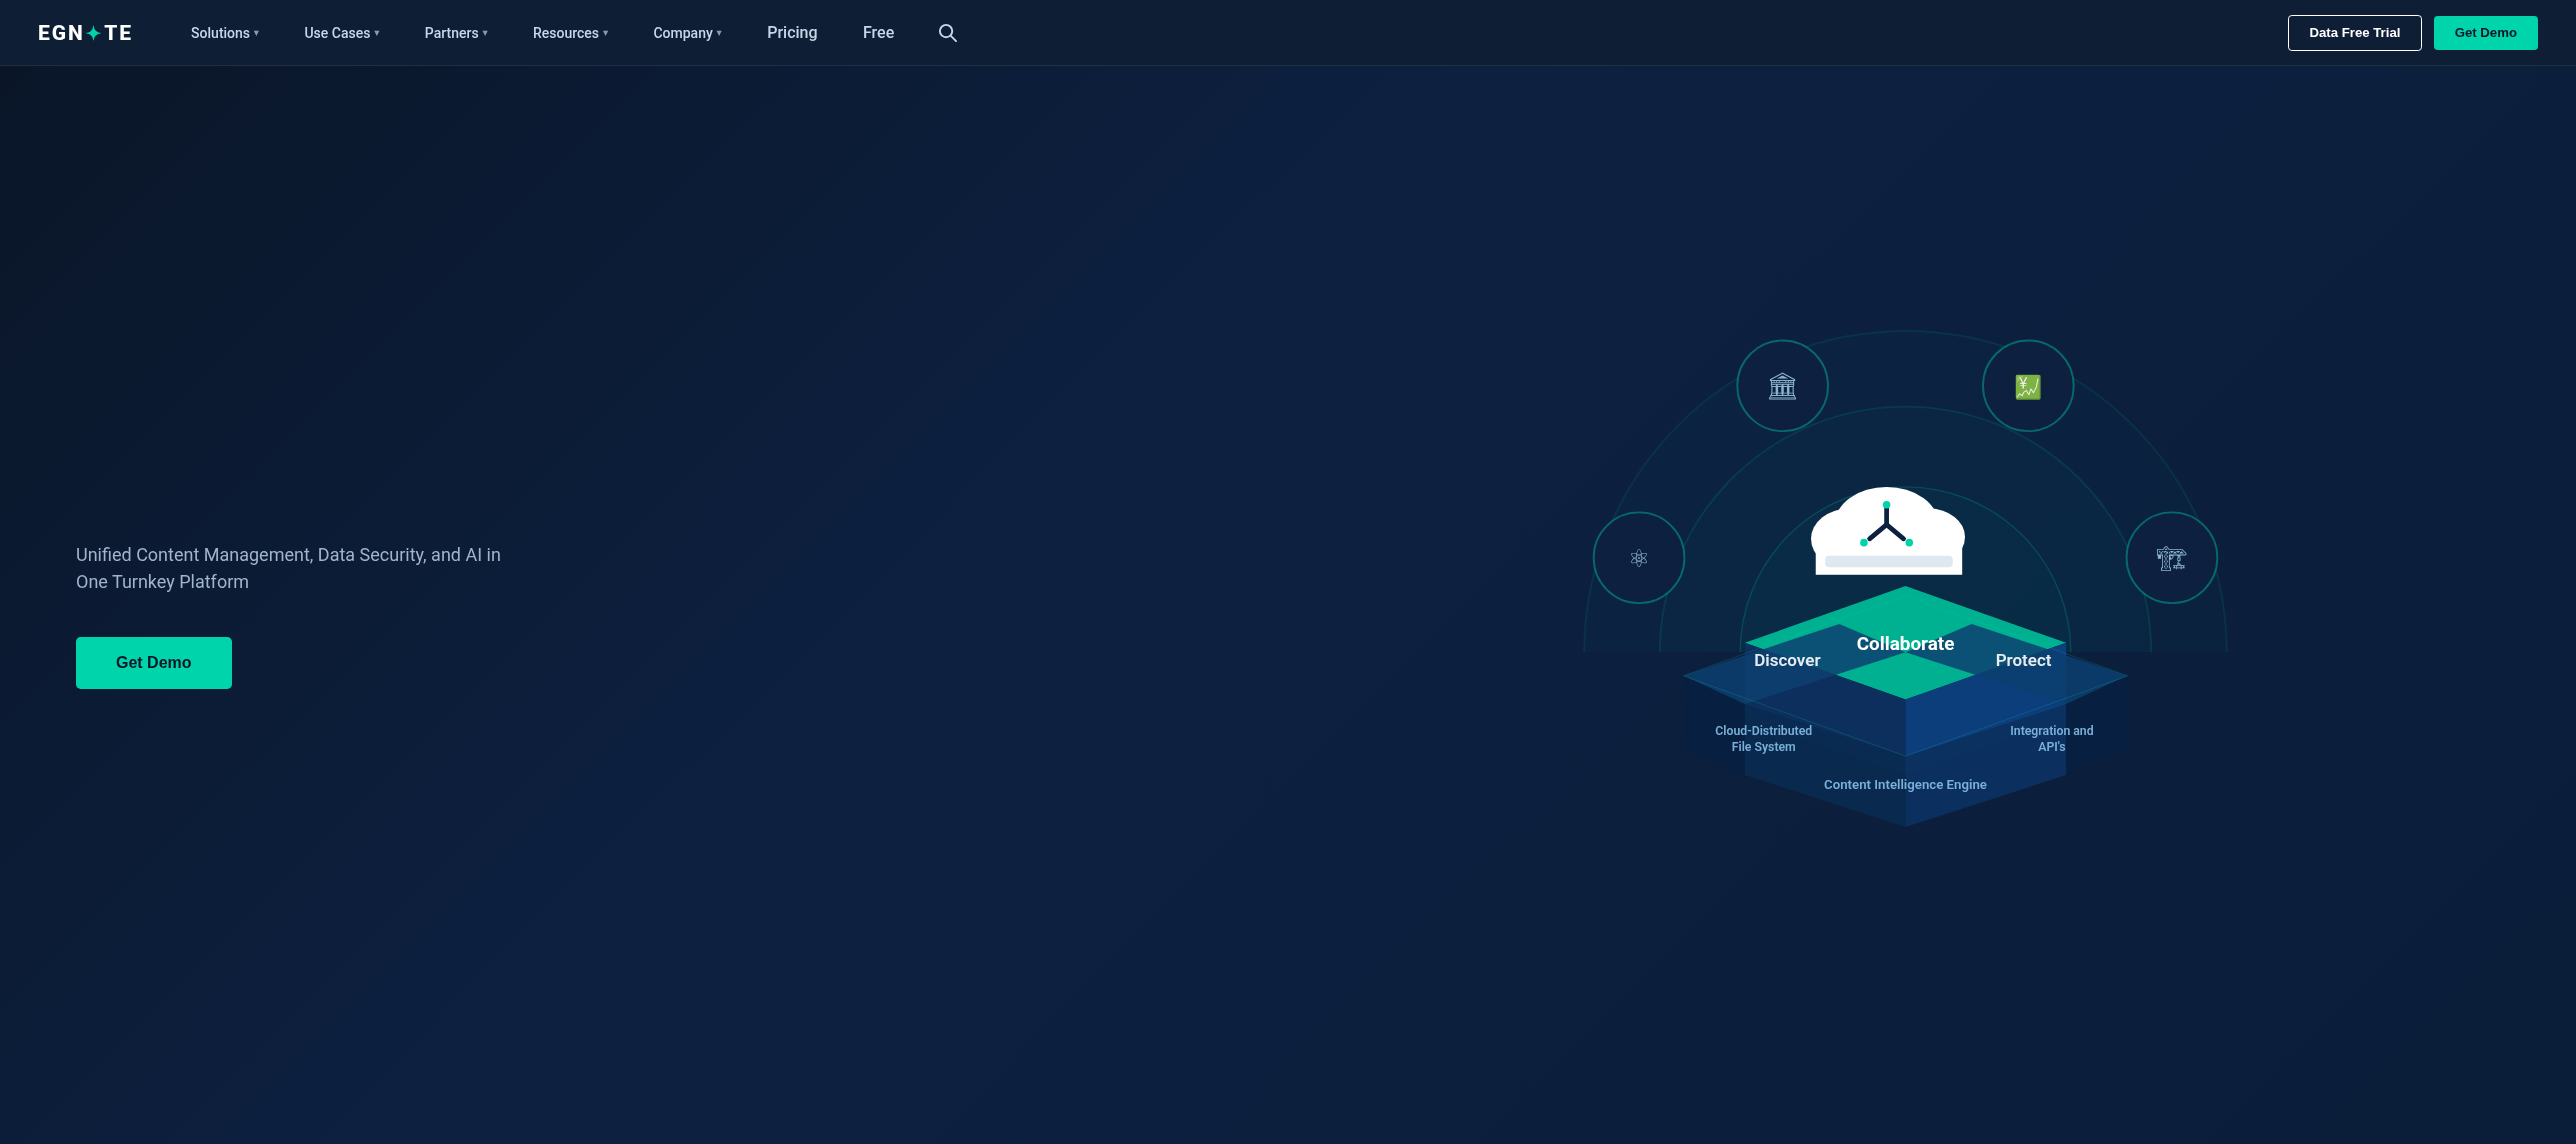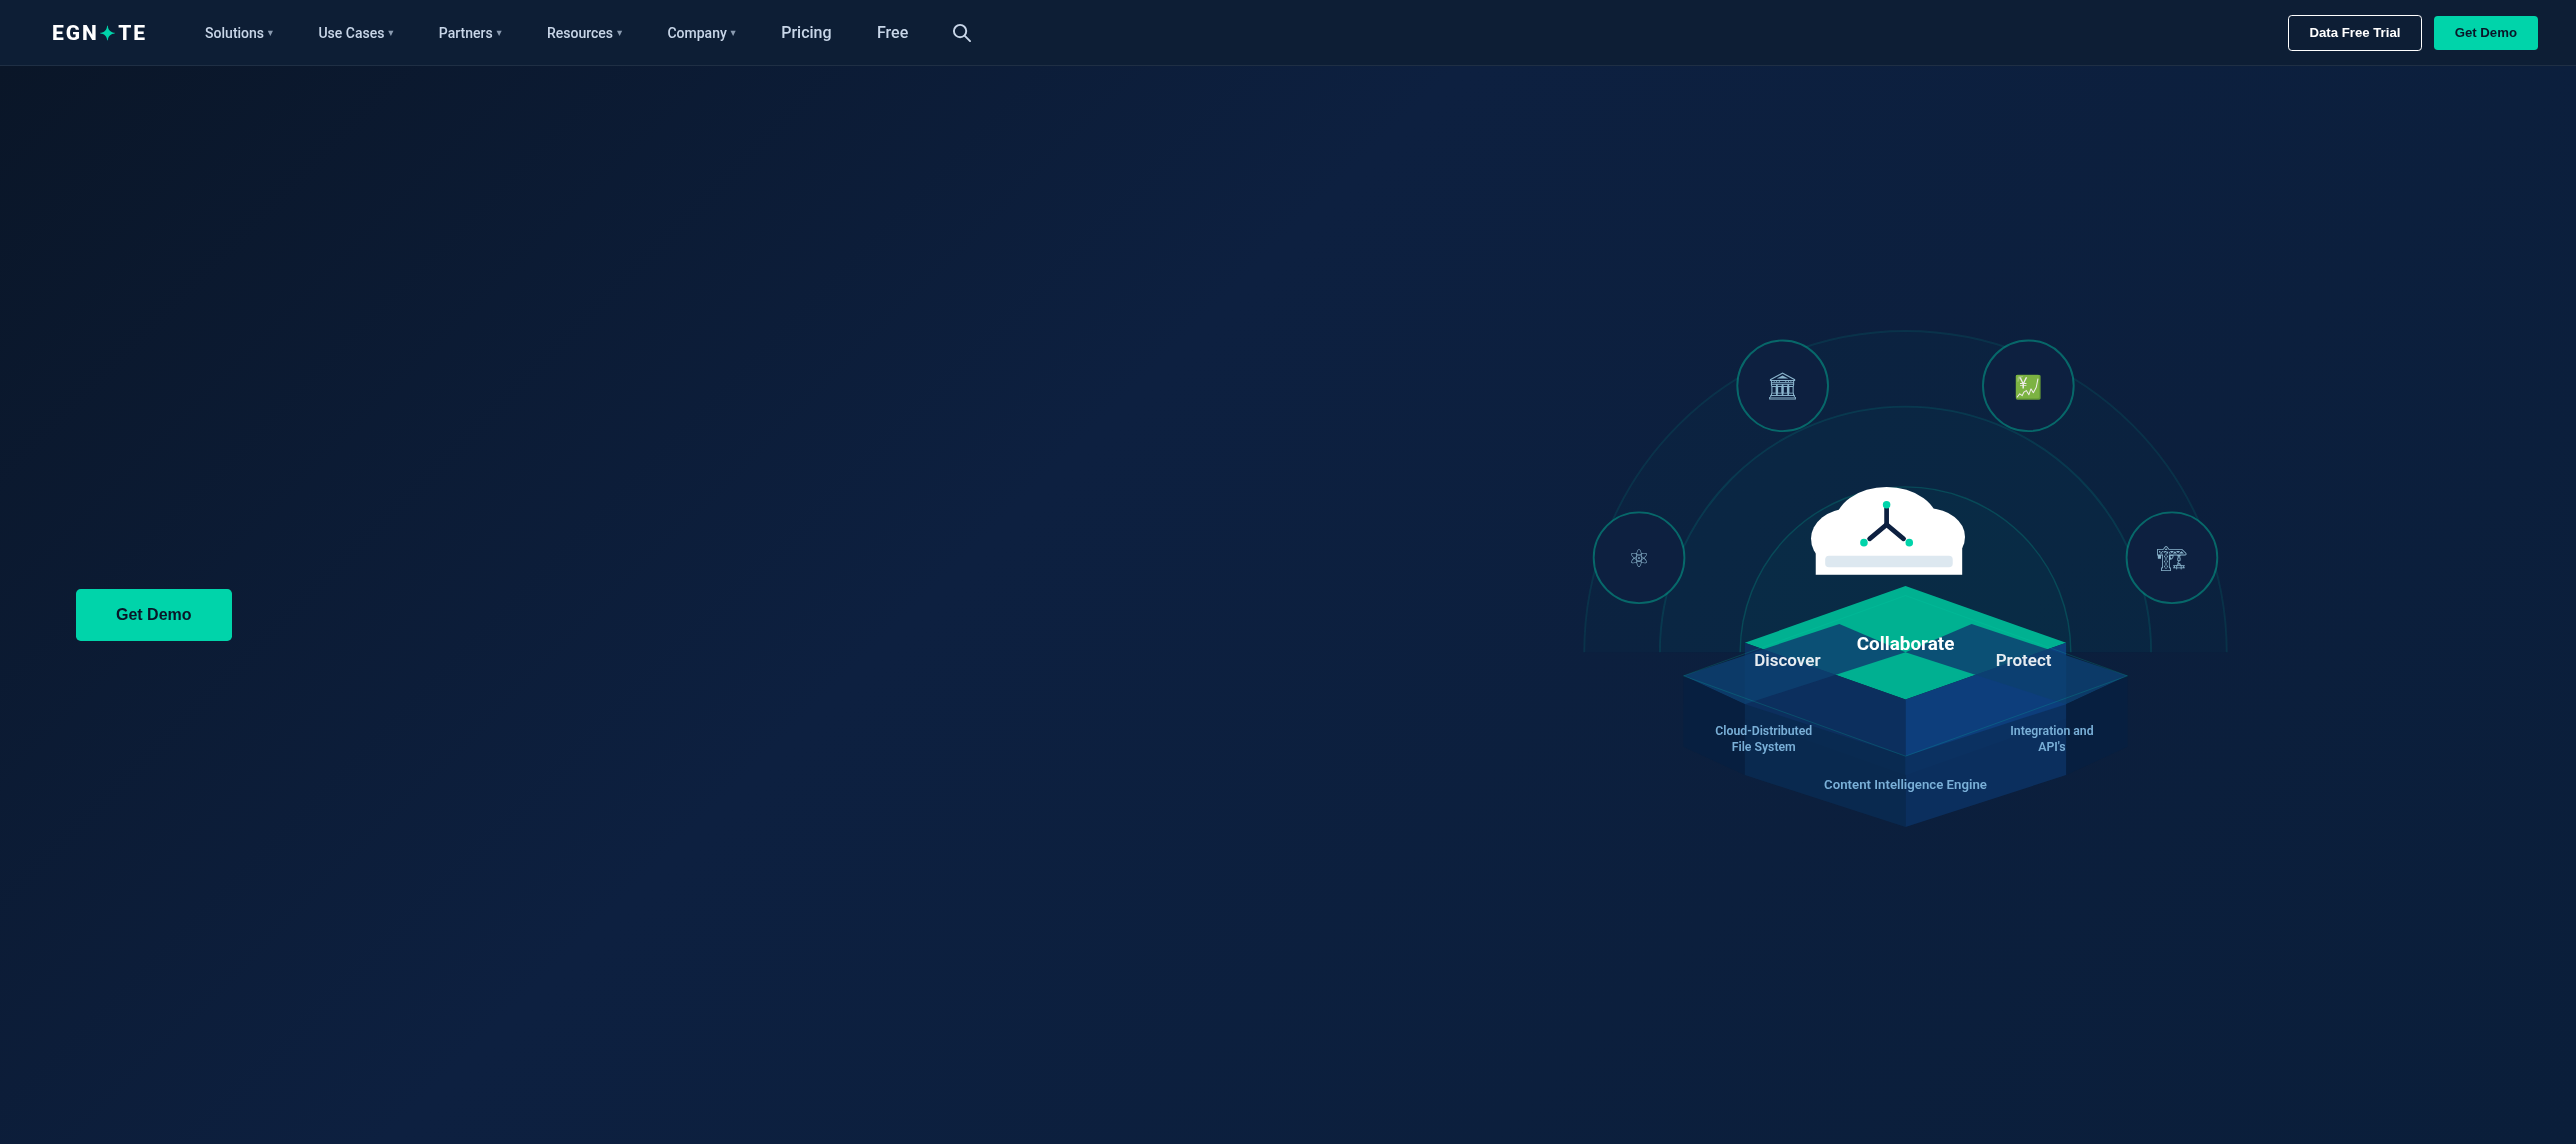--- a/index.html
+++ b/index.html
@@ -30,21 +30,20 @@
       margin-right: 45px;
       flex-shrink: 0;
     }
 
     .logo-text {
       font-size: 21px;
       font-weight: 800;
       color: #ffffff;
       letter-spacing: 1.9px;
       text-transform: uppercase;
-      margin-left: 14px;
     }
 
     .logo-icon {
       color: #00d4aa;
       font-size: 19px;
       margin: 0 0.9px;
     }
 
     .nav-links {
       display: flex;
@@ -234,20 +233,21 @@
   </div>
 
   <div class="nav-actions">
     <button class="btn-start-trial">Data Free Trial</button>
     <button class="btn-get-demo-nav">Get Demo</button>
   </div>
 </nav>
 
 <section class="hero">
   <div class="hero-left">
+    <p class="hero-subtitle">Unified Content Management, Data Security, and AI in One Turnkey Platform</p>
     <button class="btn-get-demo-hero">Get Demo</button>
   </div>
 
   <div class="hero-right">
     <div class="illustration-container">
       <svg class="hero-svg" viewBox="0 0 780 700" fill="none" xmlns="http://www.w3.org/2000/svg">
 
         <defs>
           <clipPath id="arcClip">
             <rect x="0" y="0" width="780" height="400"></rect>

